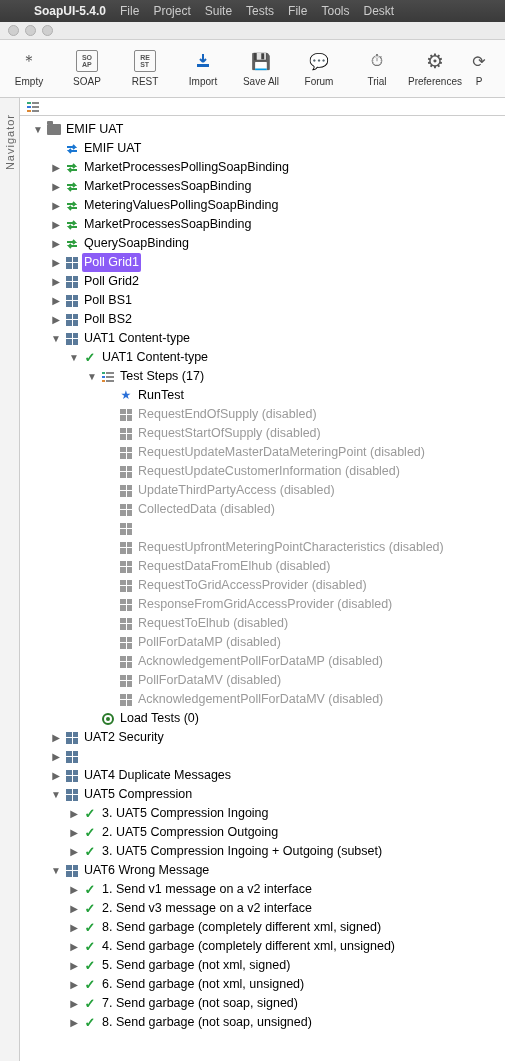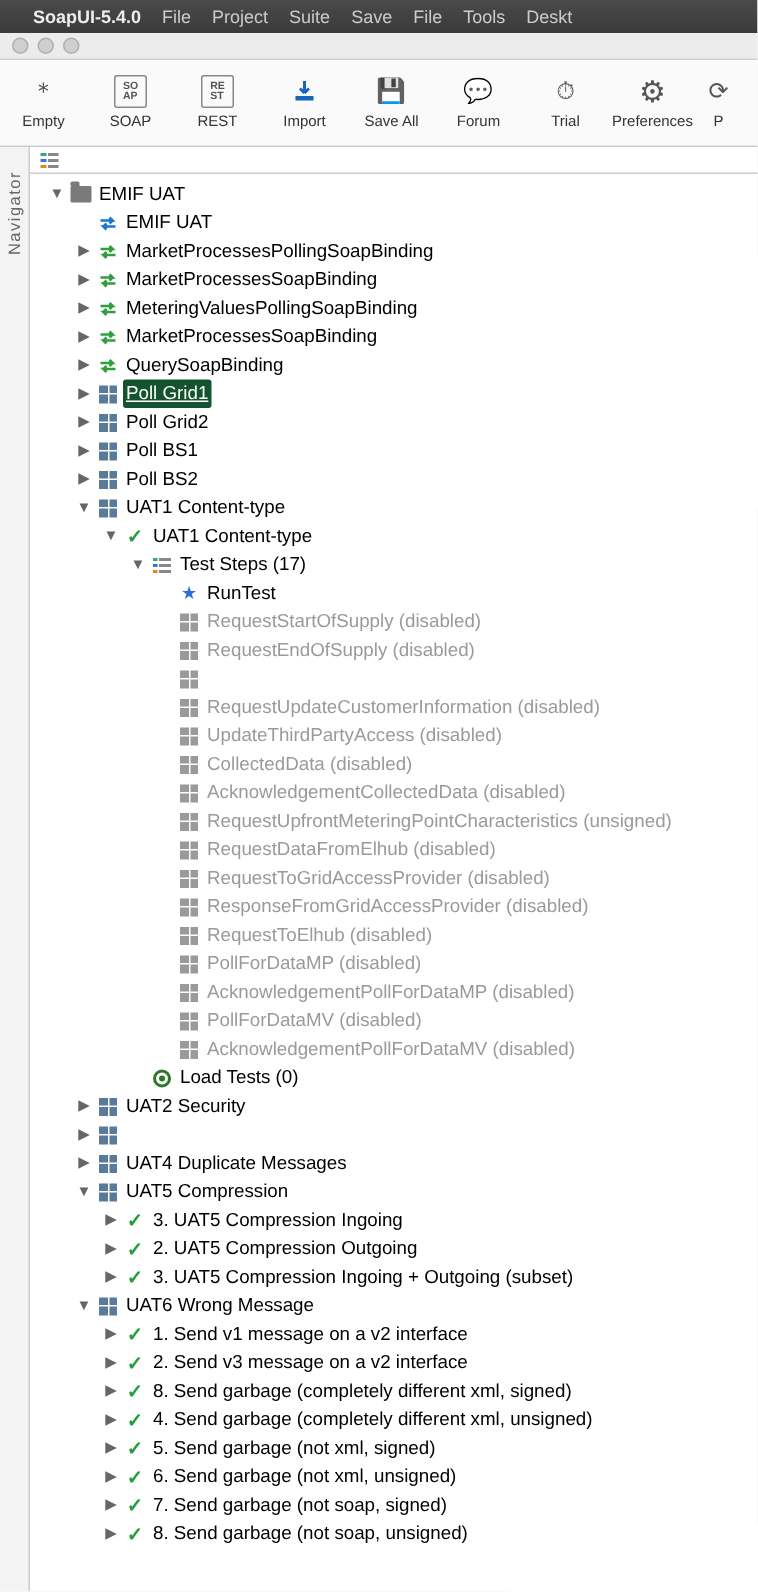--- a/index.html
+++ b/index.html
@@ -1,19 +1,19 @@
 <!DOCTYPE html>
 <html><head>
 <meta charset="utf-8">
 <style>
 * { margin:0; padding:0; box-sizing:border-box; font-family:-apple-system,"Helvetica Neue",Arial,sans-serif; }
 body { width:505px; height:1061px; background:#f0f0f0; overflow:hidden; }
 
 
-.menubar { height:22px; background:linear-gradient(#4a4a4a,#3a3a3a); color:#ccc; display:flex; align-items:center; font-size:12px; padding:0 8px; gap:14px; }
+.menubar { height:22px; background:linear-gradient(#4a4a4a,#3a3a3a); color:#ccc; display:flex; align-items:center; font-size:12px; padding:0 20px; gap:14px; }
 .menubar .apple { font-size:14px; }
 .menubar .appname { font-weight:bold; color:#eee; }
 
 
 .winctrl { height:18px; display:flex; align-items:center; gap:6px; padding-left:8px; background:#ececec; border-bottom:1px solid #d0d0d0;}
 .winctrl .dot { width:11px; height:11px; border-radius:50%; background:#cfcfcf; border:1px solid #b0b0b0;}
 
 
 .toolbar { height:58px; background:#fafafa; border-bottom:1px solid #ccc; display:flex; align-items:center; }
 .tbtn { width:58px; height:58px; display:flex; flex-direction:column; align-items:center; justify-content:center; font-size:10px; color:#333; gap:4px; }
@@ -26,21 +26,21 @@
 .sidebar .vt { writing-mode:vertical-rl; transform:rotate(180deg); font-size:11px; color:#666; margin-top:10px; letter-spacing:1px;}
 .tabstrip { height:18px; border-bottom:1px solid #ccc; display:flex; align-items:center; padding-left:6px; }
 .tabstrip .tabicon { width:14px; height:14px; }
 
 .treewrap { flex:1; display:flex; flex-direction:column; }
 .tree { flex:1; overflow:auto; padding:4px 0 20px 4px; font-size:12.5px; line-height:19px; }
 .row { display:flex; align-items:center; height:19px; white-space:nowrap; }
 .row .exp { width:12px; text-align:center; color:#666; font-size:10px; user-select:none;}
 .row .ic { width:16px; height:16px; display:flex; align-items:center; justify-content:center; margin:0 2px;}
 .row .lbl { padding:0 2px; }
-.row.sel .lbl { background:#14532d; color:#fff; border-radius:2px;text-decoration:underline;}
+.row.sel .lbl { background:#8b5cf6; color:#fff; border-radius:2px;}
 .row.dis .lbl { color:#9a9a9a; }
 .indent { display:inline-block; }
 
 
 .folder { width:14px; height:11px; background:#7a7a7a; border-radius:1px; position:relative;}
 .folder::before{content:"";position:absolute;top:-3px;left:0;width:6px;height:3px;background:#7a7a7a;border-radius:1px 1px 0 0;}
 .arrows-blue svg,.arrows-green svg{display:block}
 .grid4 { width:12px; height:12px; display:grid; grid-template-columns:1fr 1fr; grid-template-rows:1fr 1fr; gap:1px;}
 .grid4 div{background:#5a7a9a;}
 .grid4.gray div{background:#9a9a9a;}
@@ -52,21 +52,21 @@
 </style>
 </head>
 <body>
 
 <div class="menubar">
   <span class="apple"></span>
   <span class="appname">SoapUI-5.4.0</span>
   <span>File</span>
   <span>Project</span>
   <span>Suite</span>
-  <span>Save</span>
+  <span>Tests</span>
   <span>File</span>
   <span>Tools</span>
   <span>Deskt</span>
 </div>
 
 <div class="winctrl">
   <div class="dot"></div>
   <div class="dot"></div>
   <div class="dot"></div>
 </div>
@@ -309,46 +309,47 @@
           <span class="indent" style="width: 80px;"></span>
           <span class="exp"></span>
           <span class="ic">
             <div class="grid4 gray">
               <div></div>
               <div></div>
               <div></div>
               <div></div>
             </div>
           </span>
+          <span class="lbl">RequestEndOfSupply (disabled)</span>
+        </div>
+        <div class="row dis">
+          <span class="indent" style="width: 80px;"></span>
+          <span class="exp"></span>
+          <span class="ic">
+            <div class="grid4 gray">
+              <div></div>
+              <div></div>
+              <div></div>
+              <div></div>
+            </div>
+          </span>
           <span class="lbl">RequestStartOfSupply (disabled)</span>
         </div>
         <div class="row dis">
           <span class="indent" style="width: 80px;"></span>
           <span class="exp"></span>
           <span class="ic">
             <div class="grid4 gray">
               <div></div>
               <div></div>
               <div></div>
               <div></div>
             </div>
           </span>
-          <span class="lbl">RequestEndOfSupply (disabled)</span>
-        </div>
-        <div class="row dis">
-          <span class="indent" style="width: 80px;"></span>
-          <span class="exp"></span>
-          <span class="ic">
-            <div class="grid4 gray">
-              <div></div>
-              <div></div>
-              <div></div>
-              <div></div>
-            </div>
-          </span>
+          <span class="lbl">RequestUpdateMasterDataMeteringPoint (disabled)</span>
         </div>
         <div class="row dis">
           <span class="indent" style="width: 80px;"></span>
           <span class="exp"></span>
           <span class="ic">
             <div class="grid4 gray">
               <div></div>
               <div></div>
               <div></div>
               <div></div>
@@ -386,34 +387,33 @@
           <span class="indent" style="width: 80px;"></span>
           <span class="exp"></span>
           <span class="ic">
             <div class="grid4 gray">
               <div></div>
               <div></div>
               <div></div>
               <div></div>
             </div>
           </span>
-          <span class="lbl">AcknowledgementCollectedData (disabled)</span>
-        </div>
-        <div class="row dis">
-          <span class="indent" style="width: 80px;"></span>
-          <span class="exp"></span>
-          <span class="ic">
-            <div class="grid4 gray">
-              <div></div>
-              <div></div>
-              <div></div>
-              <div></div>
-            </div>
-          </span>
-          <span class="lbl">RequestUpfrontMeteringPointCharacteristics (unsigned)</span>
+        </div>
+        <div class="row dis">
+          <span class="indent" style="width: 80px;"></span>
+          <span class="exp"></span>
+          <span class="ic">
+            <div class="grid4 gray">
+              <div></div>
+              <div></div>
+              <div></div>
+              <div></div>
+            </div>
+          </span>
+          <span class="lbl">RequestUpfrontMeteringPointCharacteristics (disabled)</span>
         </div>
         <div class="row dis">
           <span class="indent" style="width: 80px;"></span>
           <span class="exp"></span>
           <span class="ic">
             <div class="grid4 gray">
               <div></div>
               <div></div>
               <div></div>
               <div></div>

